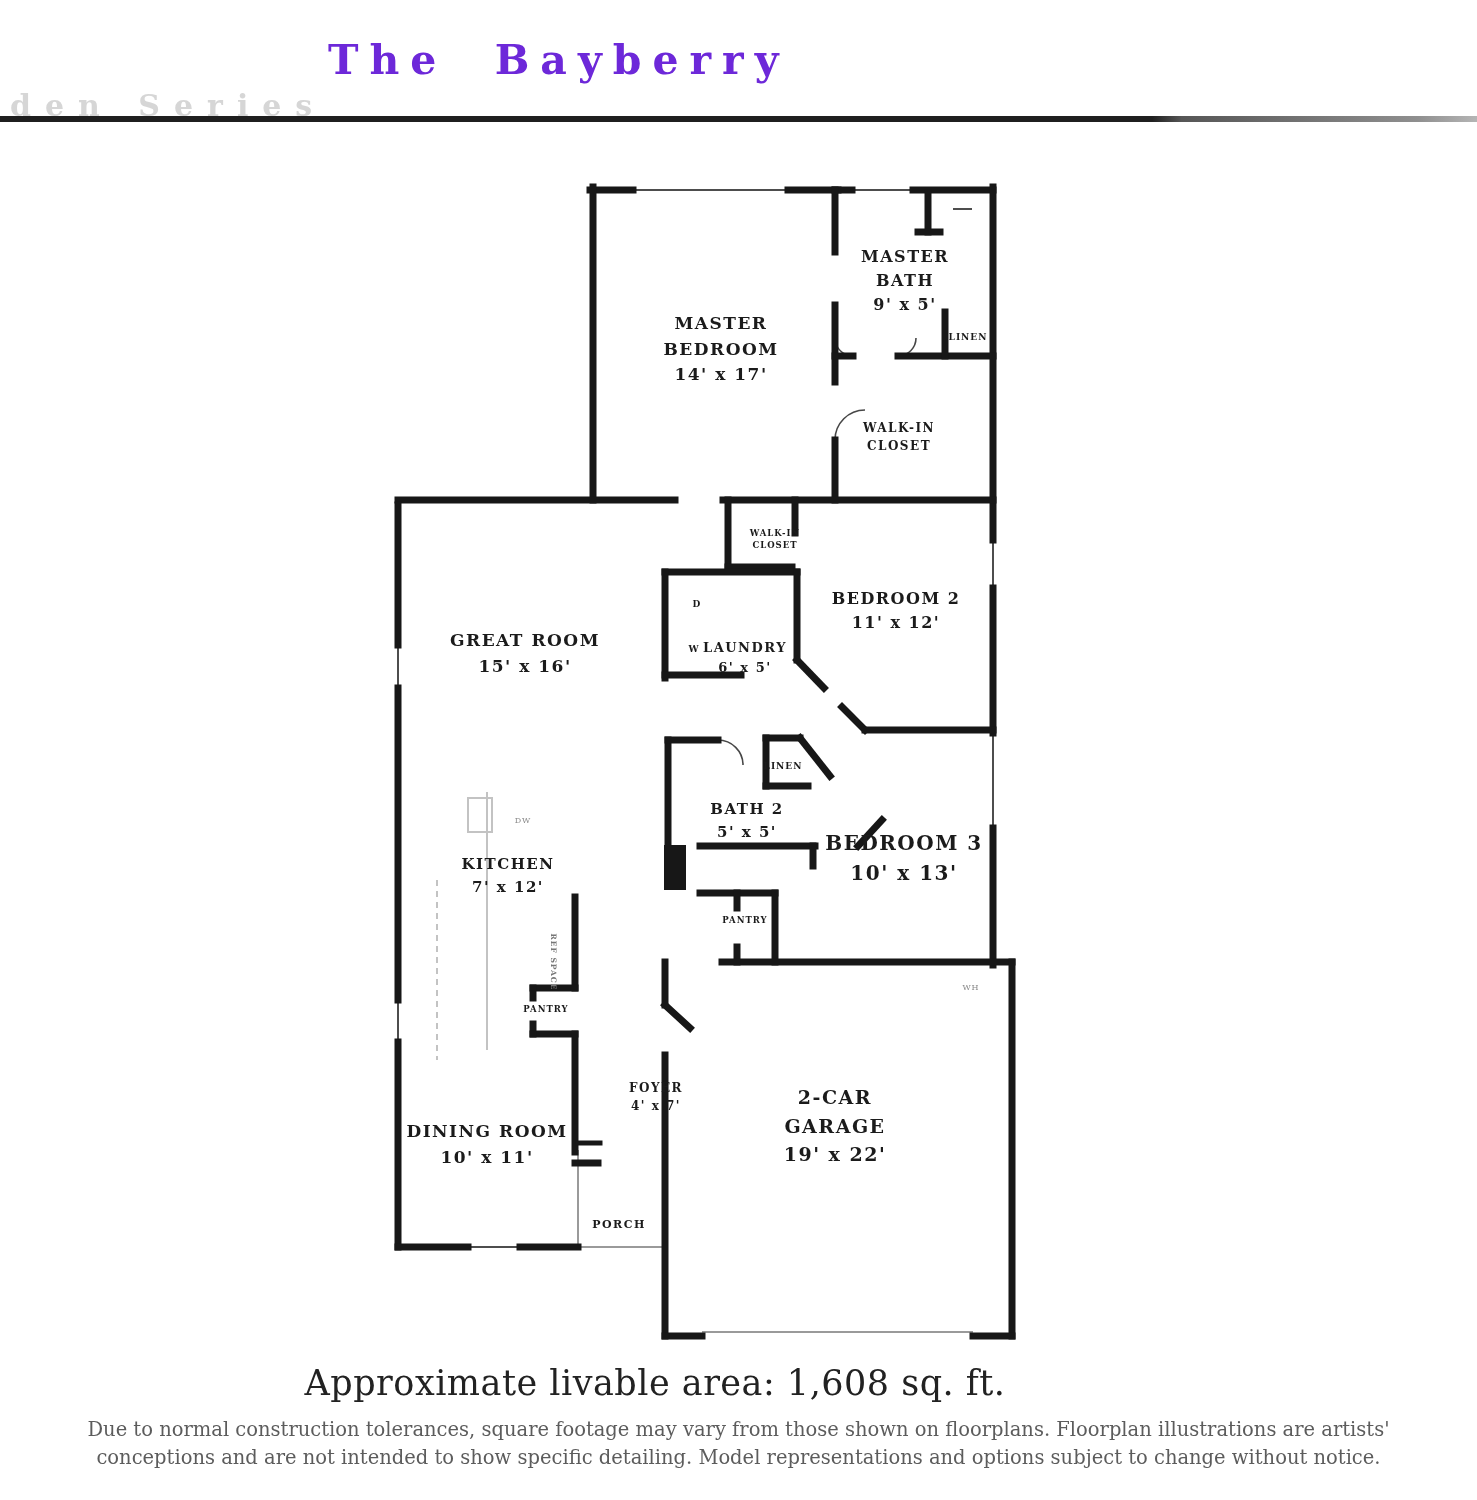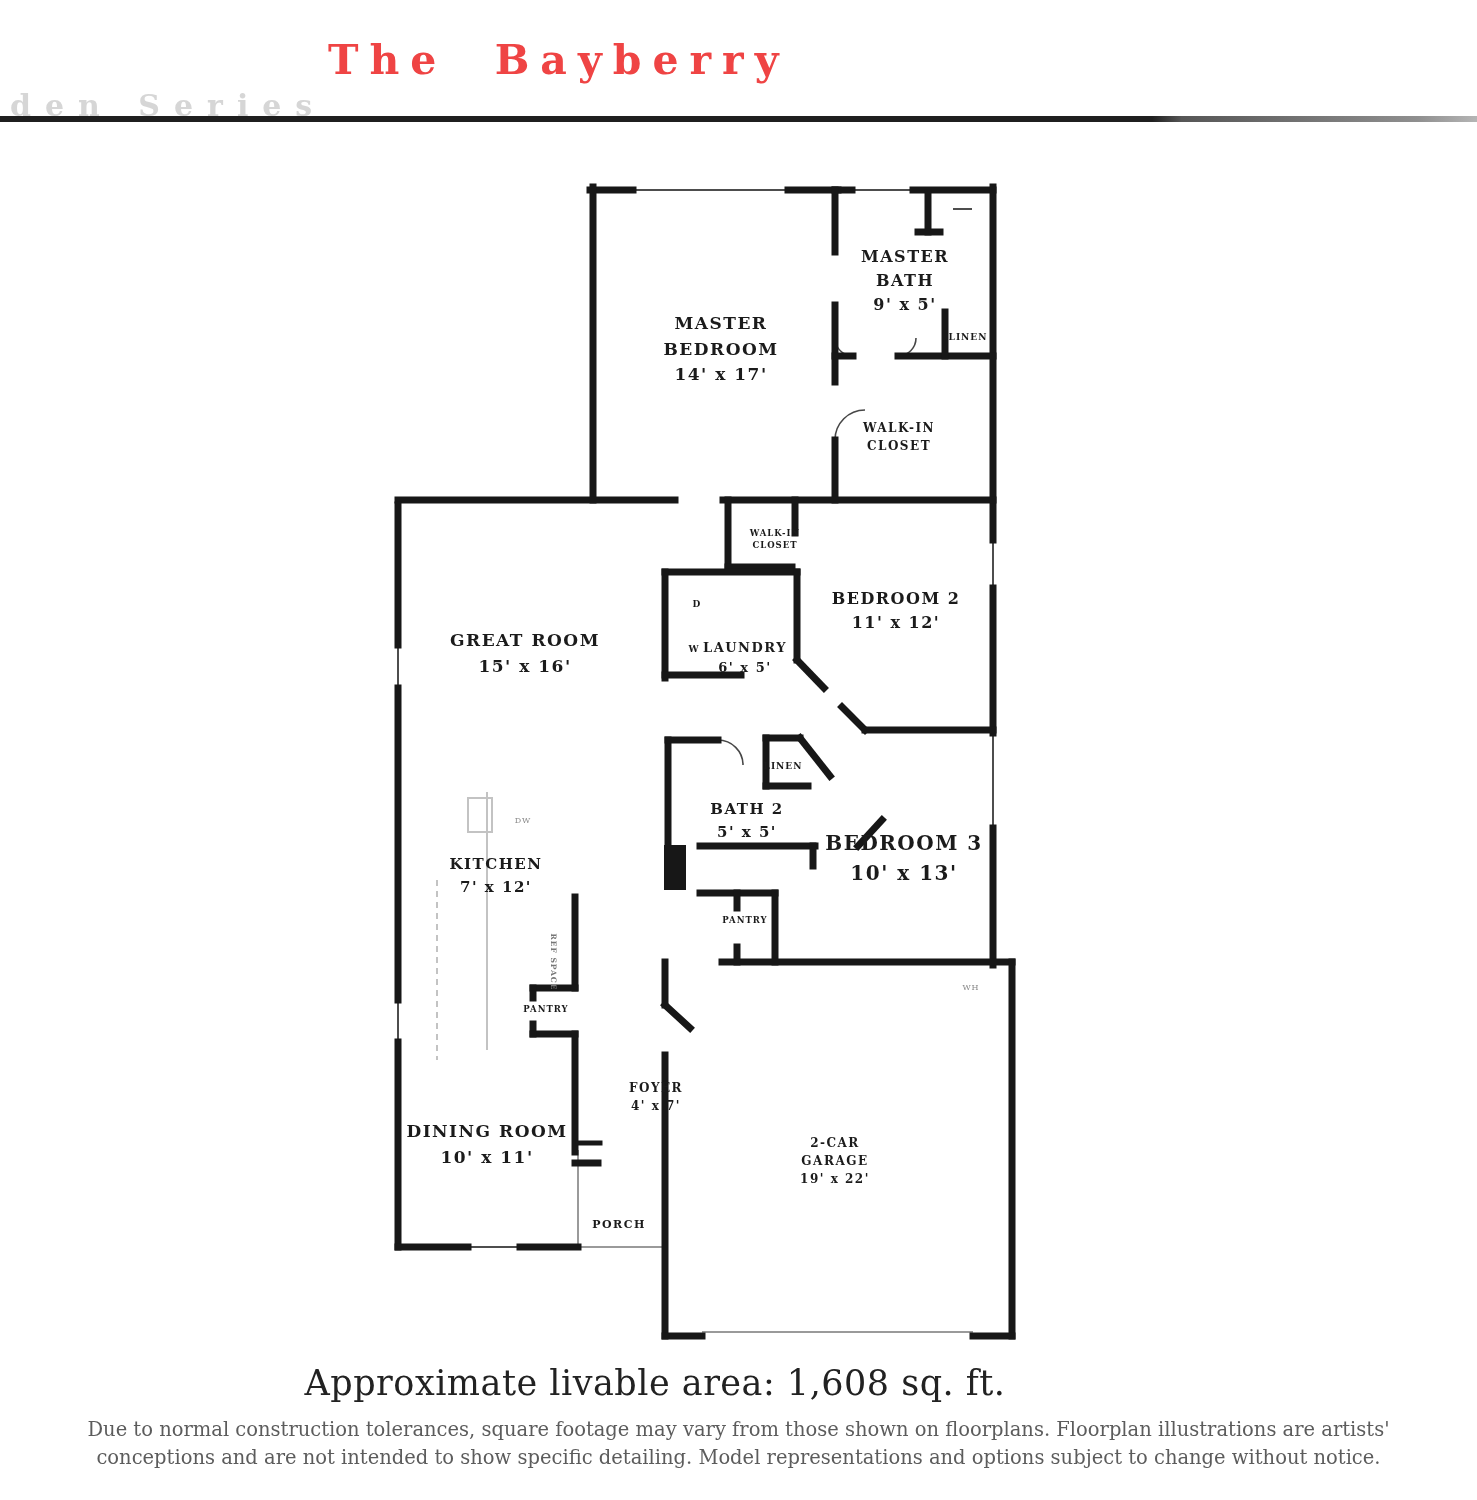--- a/index.html
+++ b/index.html
@@ -2,21 +2,21 @@
 <html><head>
 <meta charset="utf-8">
 <style>
   html,body{margin:0;padding:0;background:#ffffff;}
   #page{position:relative;width:1477px;height:1500px;background:#ffffff;overflow:hidden;
         font-family:"DejaVu Serif","Liberation Serif",serif;}
   
   .ghost{position:absolute;left:10px;top:42px;font-size:30px;font-weight:bold;
          letter-spacing:14px;color:#d6d6d6;filter:blur(0.6px);margin-top:46px;}
   .title{position:absolute;left:328px;top:36px;font-size:41px;font-weight:bold;
-         letter-spacing:11px;word-spacing:22px;color:#ef4444;}
+         letter-spacing:11px;word-spacing:22px;color:#6d28d9;}
   .rule{position:absolute;left:0;top:116px;width:1477px;height:6px;
         background:linear-gradient(to right,#1f1f1f 0%,#1f1f1f 78%,#565656 80%,#8f8f8f 96%,#b5b5b5 100%);}
   
   #plan-svg{position:absolute;left:0;top:0;}
   .lbl{position:absolute;transform:translate(-50%,-50%);text-align:center;
        font-weight:bold;color:#1b1b1b;white-space:pre-line;letter-spacing:1.5px;
        line-height:1.5;}
   .lbl.small{letter-spacing:1px;line-height:1.4;}
   .lbl.faint{color:#8a8a8a;font-weight:normal;}
   .lbl.vert{transform:translate(-50%,-50%) rotate(90deg);}
@@ -160,30 +160,30 @@
   <div class="lbl" style="left:745px;top:629px;font-size:13px;margin-top:28px;">LAUNDRY
 6' x 5'</div>
   <div class="lbl" style="left:896px;top:611px;font-size:16px;">BEDROOM 2
 11' x 12'</div>
   <div class="lbl small" style="left:783px;top:766px;font-size:9px;">LINEN</div>
   <div class="lbl" style="left:747px;top:820px;font-size:15px;">BATH 2
 5' x 5'</div>
   <div class="lbl" style="left:904px;top:858px;font-size:20px;">BEDROOM 3
 10' x 13'</div>
   <div class="lbl small" style="left:745px;top:921px;font-size:8.5px;">PANTRY</div>
-  <div class="lbl" style="left:496px;top:875px;font-size:15px;">KITCHEN
+  <div class="lbl" style="left:508px;top:875px;font-size:15px;">KITCHEN
 7' x 12'</div>
   <div class="lbl small vert" style="left:553px;top:962px;font-size:7.5px;color:#777;">REF SPACE</div>
   <div class="lbl small" style="left:546px;top:1010px;font-size:8.5px;">PANTRY</div>
   <div class="lbl" style="left:656px;top:1097px;font-size:12px;">FOYER
 4' x 7'</div>
   <div class="lbl" style="left:487px;top:1144px;font-size:17px;">DINING ROOM
 10' x 11'</div>
   <div class="lbl" style="left:619px;top:1225px;font-size:11px;">PORCH</div>
-  <div class="lbl" style="left:835px;top:1161px;font-size:12px;">2-CAR
+  <div class="lbl" style="left:835px;top:1126px;font-size:19px;">2-CAR
 GARAGE
 19' x 22'</div>
 
   <div class="lbl small" style="left:697px;top:604px;font-size:9px;">D</div>
   <div class="lbl small" style="left:694px;top:649px;font-size:9px;">W</div>
   <div class="lbl small faint" style="left:523px;top:821px;font-size:8px;">DW</div>
   <div class="lbl small faint" style="left:971px;top:988px;font-size:8px;">WH</div>
 
   <div class="area">Approximate livable area: 1,608 sq. ft.</div>
   <div class="disclaimer">Due to normal construction tolerances, square footage may vary from those shown on floorplans.  Floorplan illustrations are artists'

